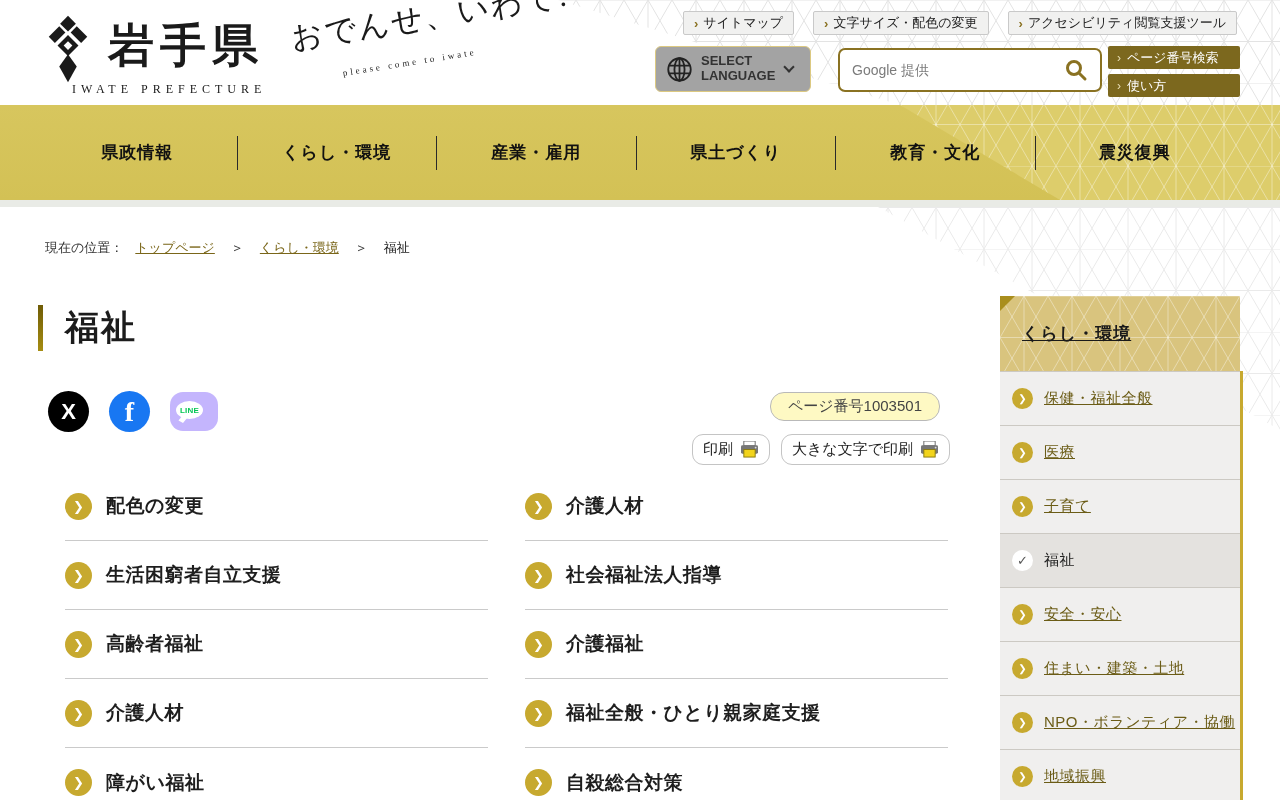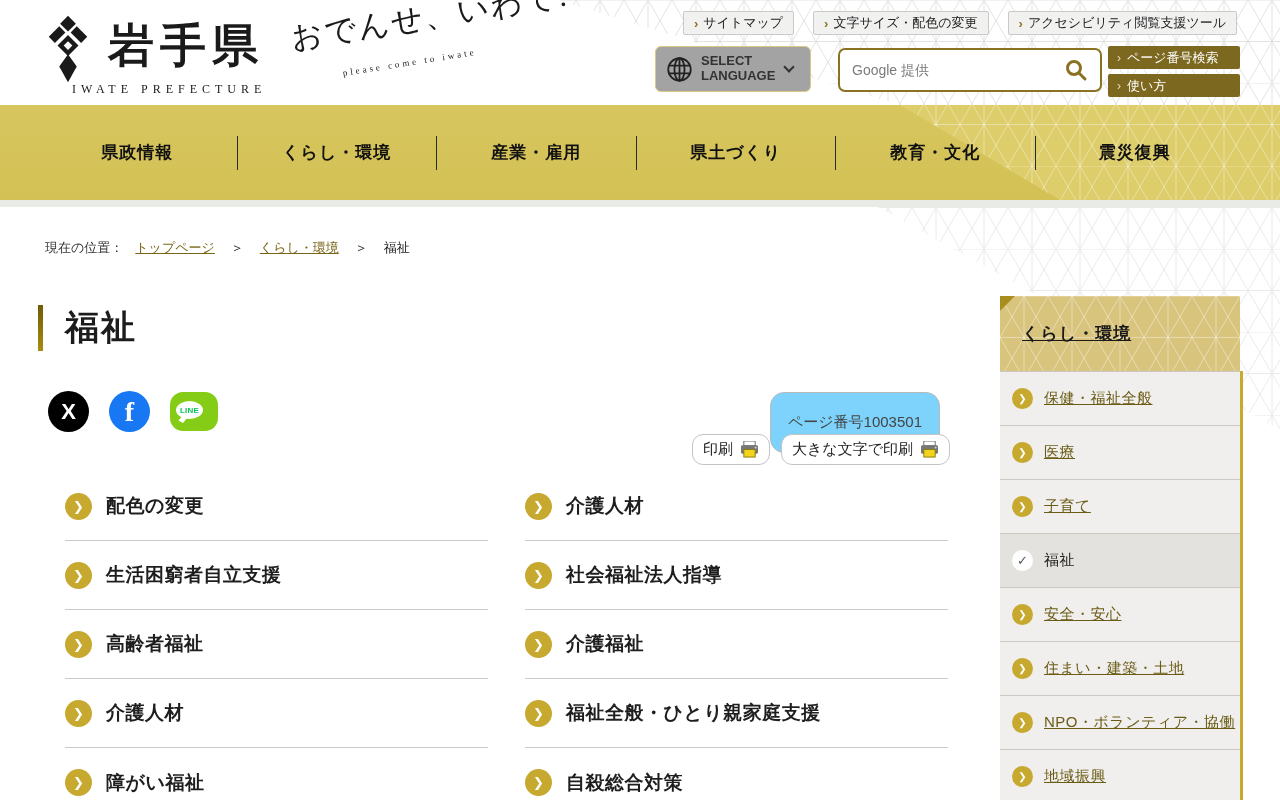--- a/index.html
+++ b/index.html
@@ -67,27 +67,27 @@
 
   
   .page-head { position:absolute; left:38px; top:305px; z-index:2; display:flex; align-items:center; }
   .title-bar { width:5px; height:46px; background:linear-gradient(180deg,#6f5c06 0%,#a68d12 100%); }
   .page-title { font-size:34px; font-weight:bold; color:#1c1c1c; margin-left:22px; letter-spacing:2px; }
 
   .social { position:absolute; left:48px; top:391px; z-index:2; display:flex; gap:20px; align-items:center; }
   .s-icon { width:41px; height:41px; border-radius:50%; display:flex; align-items:center; justify-content:center; cursor:pointer; }
   .x-icon { background:#000; color:#fff; font-weight:bold; font-size:22px; }
   .fb-icon { background:#1877f2; color:#fff; font-family:"Liberation Serif",serif; font-weight:bold; font-size:28px; }
-  .line-icon { background:#84cc16; border-radius:13px; width:48px; height:39px; position:relative; }
+  .line-icon { background:#c4b5fd; border-radius:13px; width:48px; height:39px; position:relative; }
   .line-bubble { position:absolute; left:6px; top:9px; width:27px; height:18px; background:#fff; border-radius:50%;
                  display:flex; align-items:center; justify-content:center; font-size:8px; font-weight:bold; color:#06c755; letter-spacing:0.2px; }
   .line-tail { position:absolute; left:10px; top:24px; width:6px; height:6px; background:#fff; transform:skew(-20deg) rotate(25deg); }
 
   .pagenum-pill { position:absolute; top:392px; right:340px; z-index:2; border:1px solid #b9b9b9; border-radius:14px;
-                  padding:20px 17px; font-size:15px; color:#444; background:#7dd3fc; }
+                  padding:4px 17px; font-size:15px; color:#444; background:#fef9c3; }
   .print-row { position:absolute; top:434px; right:330px; z-index:2; display:flex; gap:11px; }
   .print-btn { height:31px; background:#fff; border:1px solid #c4c4c4; border-radius:11px; display:flex;
                align-items:center; padding:0 10px; font-size:15px; color:#222; cursor:pointer; gap:7px; white-space:nowrap; }
 
   
   .link-col { position:absolute; top:472px; z-index:2; width:423px; }
   .col-left { left:65px; } .col-right { left:525px; }
   .link-row { height:69px; display:flex; align-items:center; border-bottom:1px solid #cacaca; cursor:pointer; }
   .link-row:last-child { border-bottom:none; }
   .gold-circle { width:27px; height:27px; border-radius:50%; background:#c7a92f; color:#fff; display:flex;

